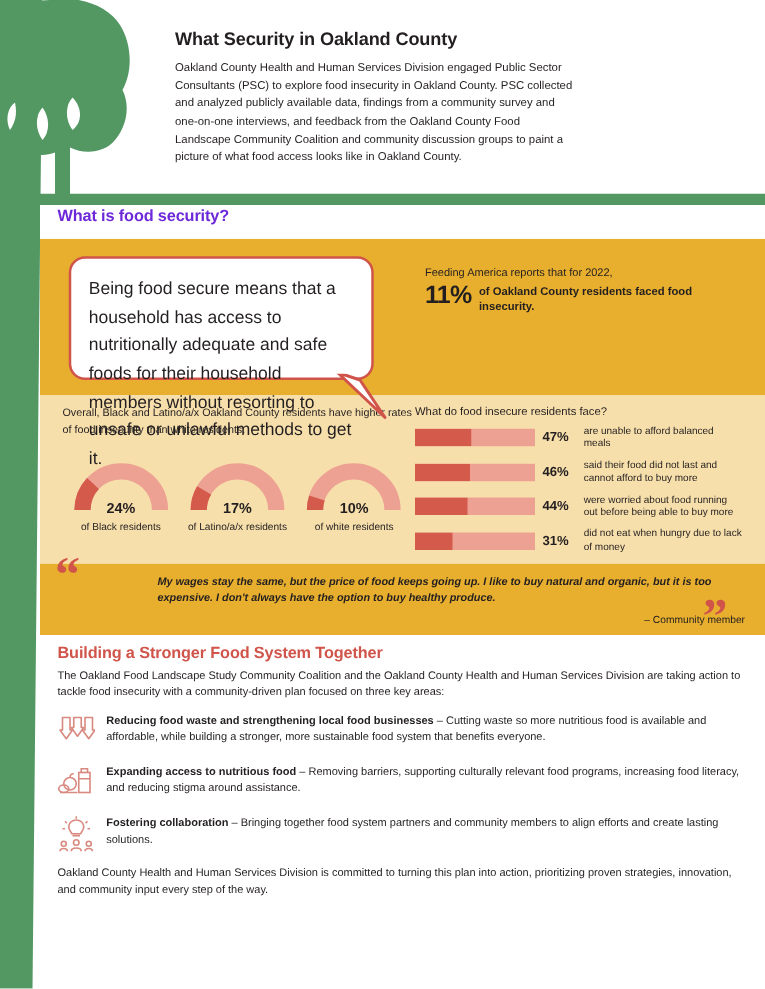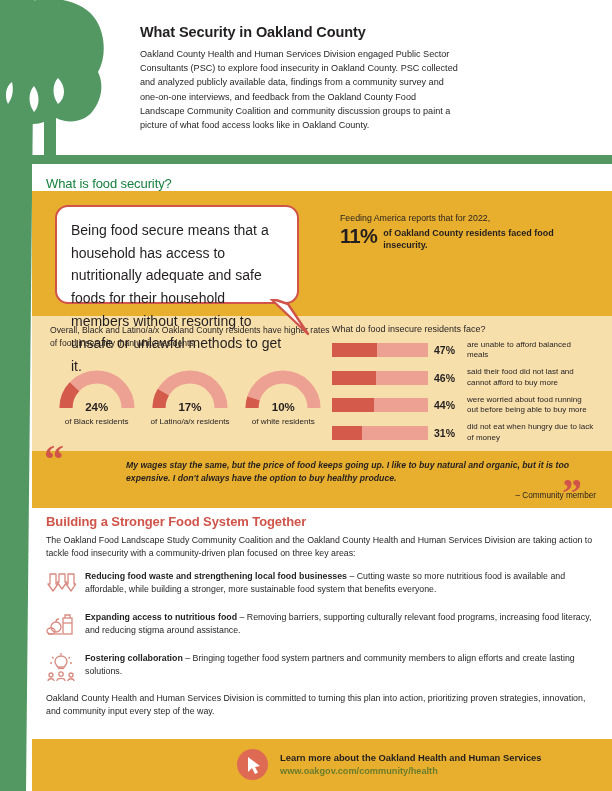--- a/index.html
+++ b/index.html
@@ -35,22 +35,22 @@
 
   
   .green-band{position:absolute;left:0;top:155px;width:612px;height:9px;background:#539763;z-index:2;}
 
   
   .sec-head{
     position:absolute;left:32px;top:164px;width:580px;height:27px;
     background:#ffffff;z-index:4;
   }
   .sec-head-txt{
-    position:absolute;left:14px;top:12px;
-    font-size:13px;font-weight:normal;color:#15803d;letter-spacing:-0.1px;
+    position:absolute;left:14px;top:1px;
+    font-size:13px;font-weight:bold;color:#6d28d9;letter-spacing:-0.1px;
   }
 
   
   .yellow-band{
     position:absolute;left:32px;top:191px;width:580px;height:125px;
     background:#e8af2e;z-index:3;
   }
   
   .bubble{
     position:absolute;left:55px;top:205px;width:240px;height:95px;
@@ -301,27 +301,14 @@
                 <circle cx="25" cy="23" r="2"></circle>
                 <path d="M22,29 C22,26 28,26 28,29"></path>
               </g>
             </svg></div>
           <p class="karea-txt"><b>Fostering collaboration</b> – Bringing together food system partners and community members to align efforts and create lasting solutions.</p>
         </div>
       </div>
     <p class="build-close">Oakland County Health and Human Services Division is committed to turning this plan into action, prioritizing proven strategies, innovation, and community input every step of the way.</p>
   </div>
 
-  <div class="footer">
-    <div class="f-inner">
-      <div class="f-circle">
-        <svg viewBox="0 0 31 31" width="31" height="31">
-          <path d="M11,8 L11,23 L15,19 L18,25 L21,23.5 L18,18 L23,17 Z" fill="#ffffff"></path>
-        </svg>
-      </div>
-      <div>
-        <div class="f-l1">Learn more about the Oakland Health and Human Services</div>
-        <div class="f-l2">www.oakgov.com/community/health</div>
-      </div>
-    </div>
-  </div>
 
 </div>
 
 </body></html>

